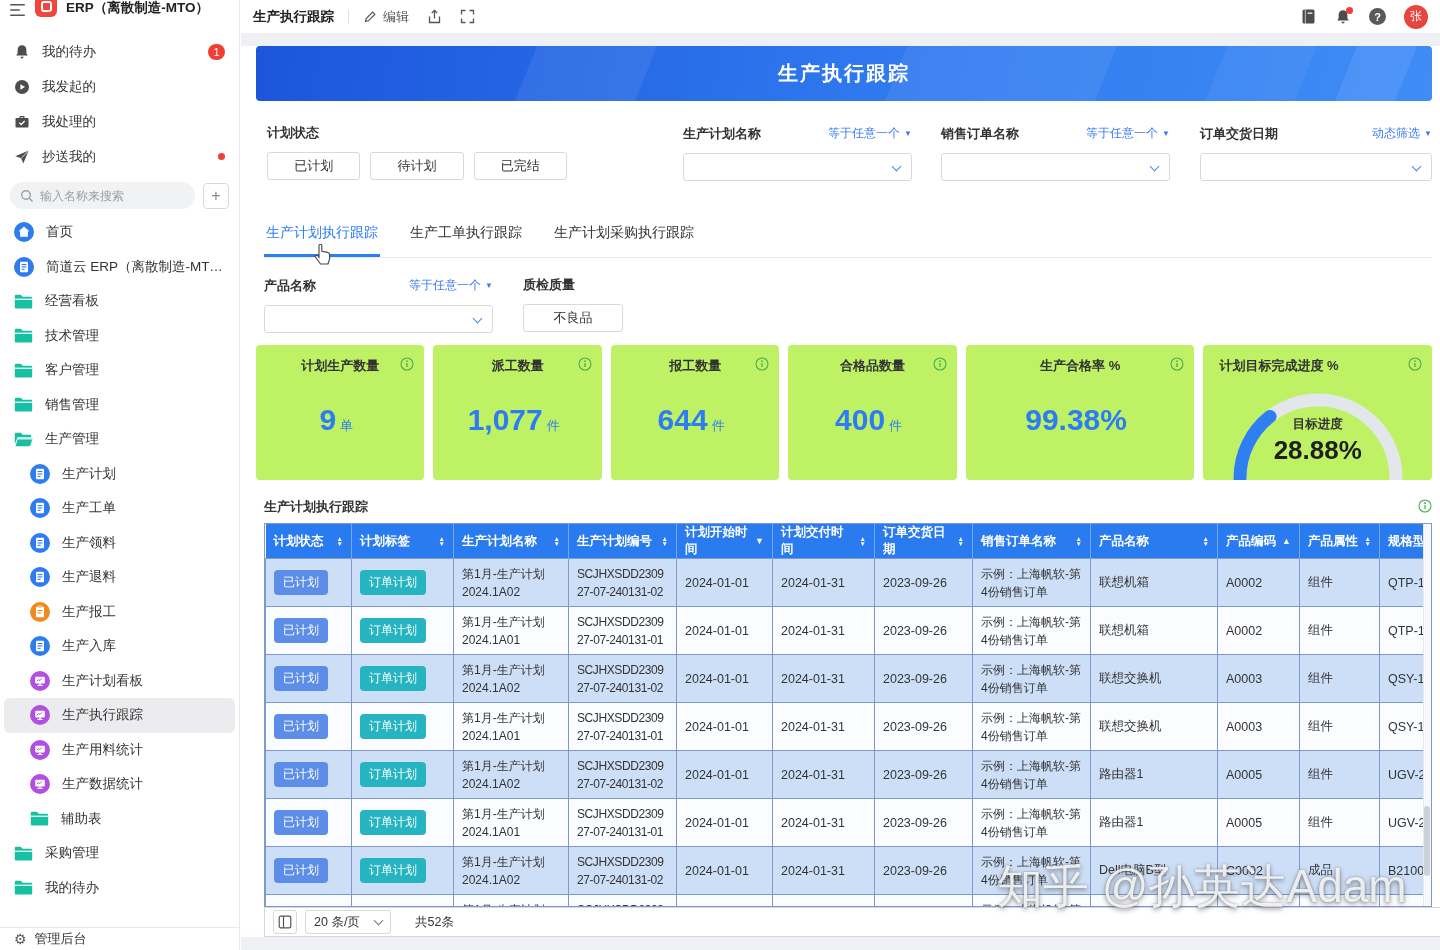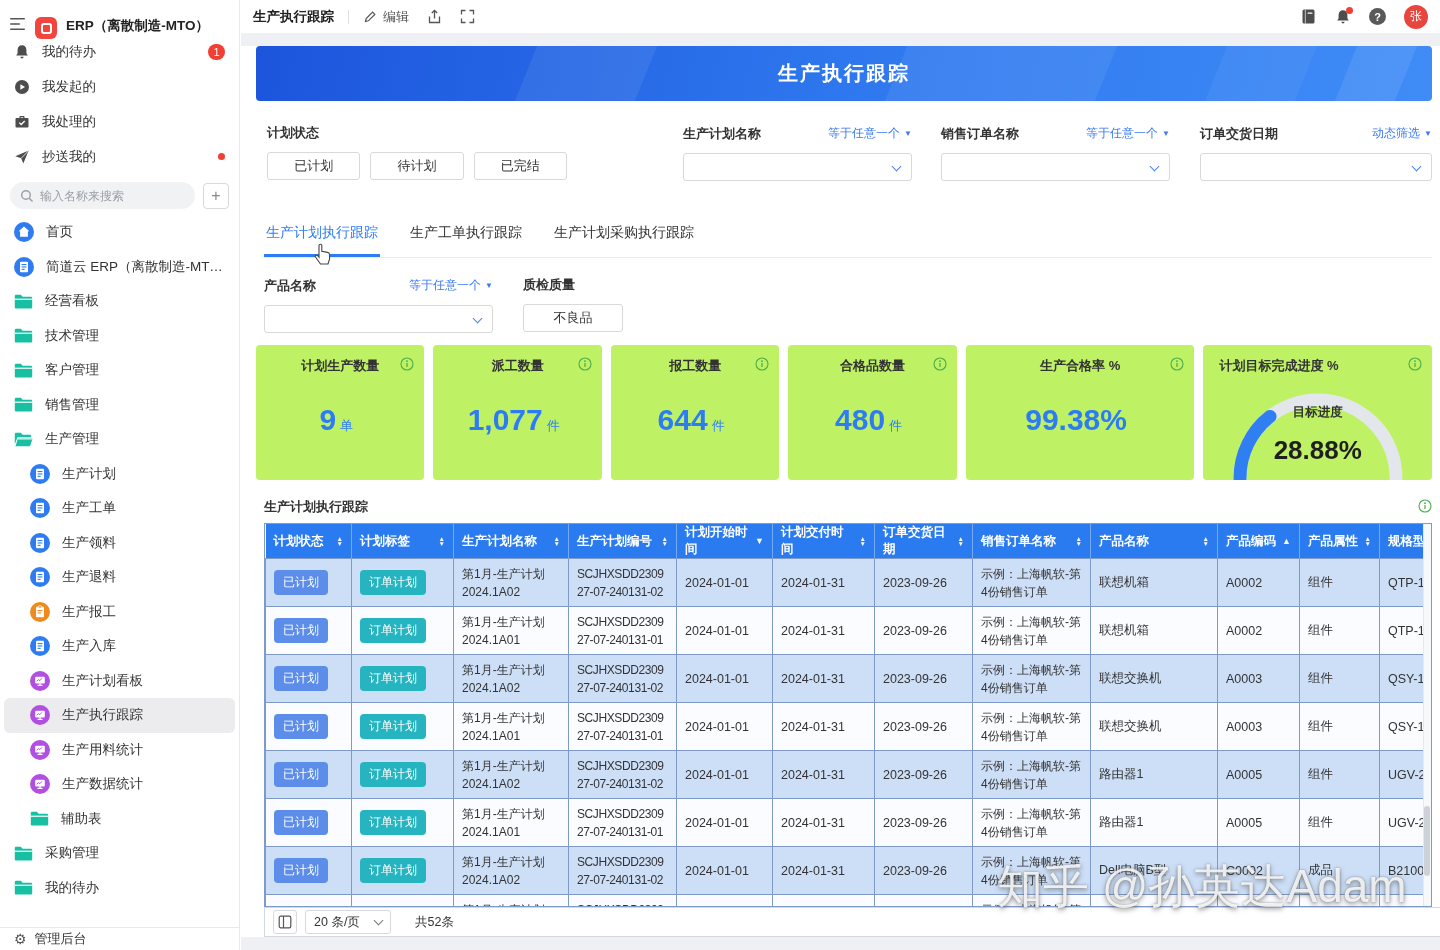--- a/index.html
+++ b/index.html
@@ -1,21 +1,21 @@
 <!DOCTYPE html>
 <html><head>
 <meta charset="utf-8">
 <style>
   *{box-sizing:border-box;margin:0;padding:0}
   html,body{width:1440px;height:950px;overflow:hidden;font-family:"Liberation Sans","DejaVu Sans",sans-serif;background:#fff}
   .icn{display:inline-flex;align-items:center;justify-content:center}
 
   
   .sidebar{position:absolute;left:0;top:0;width:240px;height:950px;background:#fff;border-right:1px solid #e6e8eb}
-  .s-head{display:flex;align-items:flex-start;height:33px;padding:17px 10px;gap:9px}
+  .s-head{display:flex;align-items:flex-end;height:33px;padding:17px 10px;gap:9px}
   .logo{width:22px;height:22px;border-radius:6px;background:#f2453d;display:flex;align-items:center;justify-content:center;flex:none}
   .logo-in{width:11px;height:11px;border:2px solid #fff;border-radius:3px}
   .s-title{font-size:13.5px;font-weight:700;color:#222;white-space:nowrap}
   .s-menu-item{display:flex;align-items:center;height:35px;padding:0 14px;gap:12px;font-size:13.5px;color:#333;cursor:pointer}
   .badge-num{margin-left:auto;min-width:17px;height:16px;border-radius:8px;background:#f23f34;color:#fff;font-size:11px;display:flex;align-items:center;justify-content:center;padding:0 4px}
   .dot{margin-left:auto;width:7px;height:7px;border-radius:50%;background:#f23f34}
   .s-search{display:flex;align-items:center;padding:8px 10px 6px;gap:8px}
   .search-box{flex:1;height:27px;background:#f1f2f4;border-radius:14px;display:flex;align-items:center;padding:0 10px;gap:6px}
   .search-box input{border:none;background:transparent;outline:none;font-size:12px;color:#333;width:100%}
   .search-box input::placeholder{color:#9aa0a6}
@@ -67,21 +67,21 @@
   .scard.wide{flex:228 1 0}
   .shead{display:flex;justify-content:center;font-size:13px;font-weight:700;color:#333;position:relative;padding:0 28px}
   .shead.left{justify-content:flex-start;padding-left:16px}
   .shead .info{position:absolute;right:10px;top:0}
   .sval{position:absolute;left:0;right:8px;top:58px;text-align:center;color:#2e7cf3}
   .num{font-size:30px;font-weight:700}
   .unit{font-size:13px;margin-left:4px}
   .gauge-svg{position:absolute;left:50%;transform:translateX(-50%);bottom:0}
   .gtext{position:absolute;left:0;right:0;bottom:14px;text-align:center}
   .glabel{font-size:12.5px;color:#333;font-weight:700}
-  .gval{font-size:26px;font-weight:700;color:#1f1f1f;margin-top:14px}
+  .gval{font-size:26px;font-weight:700;color:#1f1f1f;margin-top:2px}
 
   .ttitle{position:absolute;left:23px;top:498px;font-size:13px;font-weight:700;color:#333}
   .tinfo{position:absolute;right:8px;top:499px}
   .twrap{position:absolute;left:23px;top:523px;width:1168px;height:384px;overflow:hidden;border:1px solid #7e9ac9;background:#fff}
   table{border-collapse:collapse;table-layout:fixed;width:1204px}
   th{background:#2a7bf0;color:#fff;font-size:12.5px;font-weight:700;height:30px;padding:0 8px;border-right:1px solid rgba(255,255,255,.35);text-align:left}
   .hcell{display:flex;align-items:center}
   .sorts{margin-left:auto;display:flex;flex-direction:column;line-height:5px;font-size:6.5px;color:rgba(255,255,255,.95);padding-left:6px}
   .sort1{margin-left:auto;font-size:9px;padding-left:6px;color:rgba(255,255,255,.95)}
   td{height:48px;padding:2px 8px;font-size:12.5px;color:#333;border:1px solid #7e9ac9;vertical-align:middle;overflow:hidden}
@@ -564,21 +564,21 @@
       </div>
       <div class="scard">
         <div class="shead">
           <span>合格品数量</span>
           <span class="info"><svg width="14" height="14" viewBox="0 0 14 14">
               <circle cx="7" cy="7" r="6" fill="none" stroke="#4aae4d" stroke-width="1.1"></circle>
               <circle cx="7" cy="4.2" r=".9" fill="#4aae4d"></circle>
               <rect x="6.35" y="5.9" width="1.3" height="4.2" rx=".65" fill="#4aae4d"></rect>
             </svg></span>
         </div>
-        <div class="sval"><span class="num">480</span><span class="unit">件</span></div>
+        <div class="sval"><span class="num">400</span><span class="unit">件</span></div>
       </div>
       <div class="scard wide">
         <div class="shead">
           <span>生产合格率 %</span>
           <span class="info"><svg width="14" height="14" viewBox="0 0 14 14">
               <circle cx="7" cy="7" r="6" fill="none" stroke="#4aae4d" stroke-width="1.1"></circle>
               <circle cx="7" cy="4.2" r=".9" fill="#4aae4d"></circle>
               <rect x="6.35" y="5.9" width="1.3" height="4.2" rx=".65" fill="#4aae4d"></rect>
             </svg></span>
         </div>

